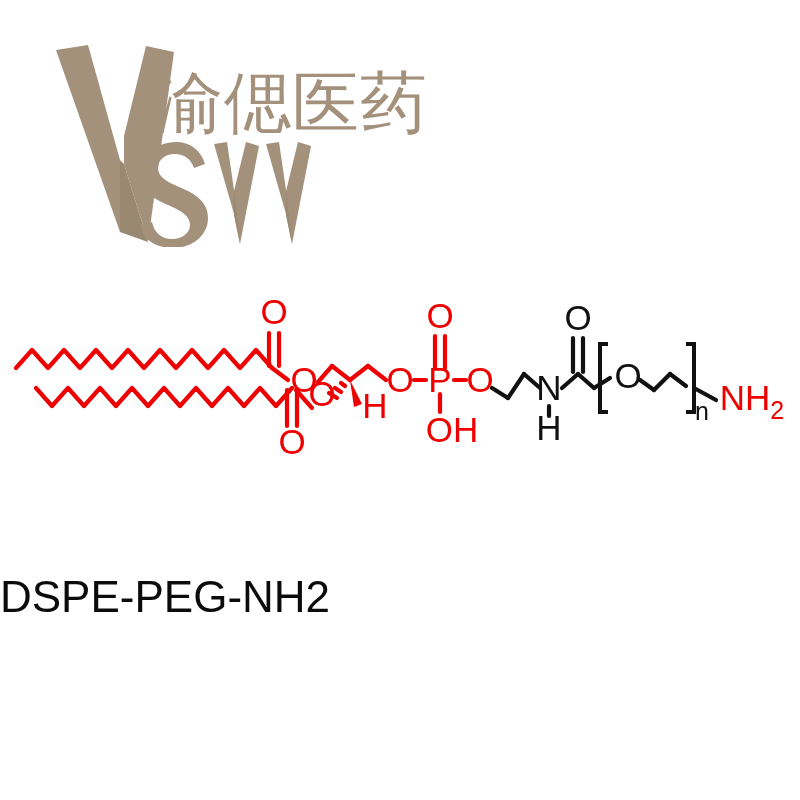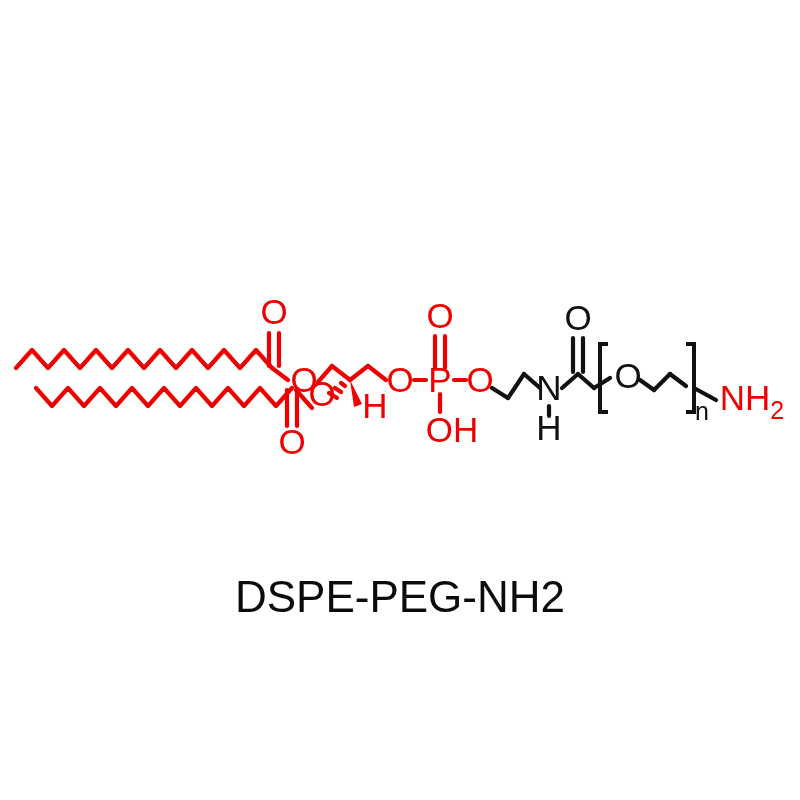--- a/index.html
+++ b/index.html
@@ -56,34 +56,59 @@
     width: 800px;
     height: 195px;
   }
 
   
   .caption {
     position: absolute;
     left: 0;
     top: 572px;
     width: 800px;
-    text-align: center;
     font-family: "Liberation Sans", sans-serif;
     font-size: 44px;
     font-weight: 400;
     letter-spacing: 0px;
     color: #0b0b0b;
     white-space: nowrap;
   }
 </style>
 </head>
 <body>
 
 <div id="page">
 
+  <div class="logo-block">
+
+    <svg class="logo-mark" viewBox="0 0 300 215">
+
+      <path d="M28 18 L60 13 L92 128 L92 200 Z" fill="#a3917c"></path>
+      <path d="M118 14 L146 20 L120 210 L96 132 L96 104 Z" fill="#a3917c"></path>
+      <path d="M92 128 L92 200 L120 210 L96 132 Z" fill="#998872"></path>
+
+      <path d="M148 110 C128 110 112 124 112 142 C112 158 124 166 140 173
+               C154 179 162 184 162 193 C162 201 154 207 144 207
+               C133 207 126 200 124 190 L112 193 C115 208 128 216 145 216
+               C165 216 180 203 180 186 C180 170 168 162 151 155
+               C137 149 130 144 130 136 C130 128 137 122 147 122
+               C156 122 163 127 166 136 L177 132 C173 118 162 110 148 110 Z" fill="#a3917c"></path>
+
+      <path d="M186 112 L199 110 L206 158 L206 182 Z" fill="#a3917c"></path>
+      <path d="M218 110 L231 114 L212 212 L206 183 L206 159 Z" fill="#a3917c"></path>
+      <path d="M206 158 L206 182 L212 212 L206 159 Z" fill="#998872"></path>
+
+      <path d="M238 112 L251 110 L258 158 L258 182 Z" fill="#a3917c"></path>
+      <path d="M270 110 L283 114 L264 212 L258 183 L258 159 Z" fill="#a3917c"></path>
+      <path d="M258 158 L258 182 L264 212 L258 159 Z" fill="#998872"></path>
+    </svg>
+
+    <div class="logo-cn" style="color:#a3917c">渝偲医药</div>
+  </div>
 
   <svg class="structure" viewBox="0 0 800 195">
 
     <defs>
       <style>
         .rb { stroke: #ee0000; stroke-width: 4.2; fill: none;
               stroke-linecap: round; stroke-linejoin: round; }
         .kb { stroke: #111111; stroke-width: 4.2; fill: none;
               stroke-linecap: round; stroke-linejoin: round; }
         .brk { stroke: #111111; stroke-width: 4.0; fill: none;

